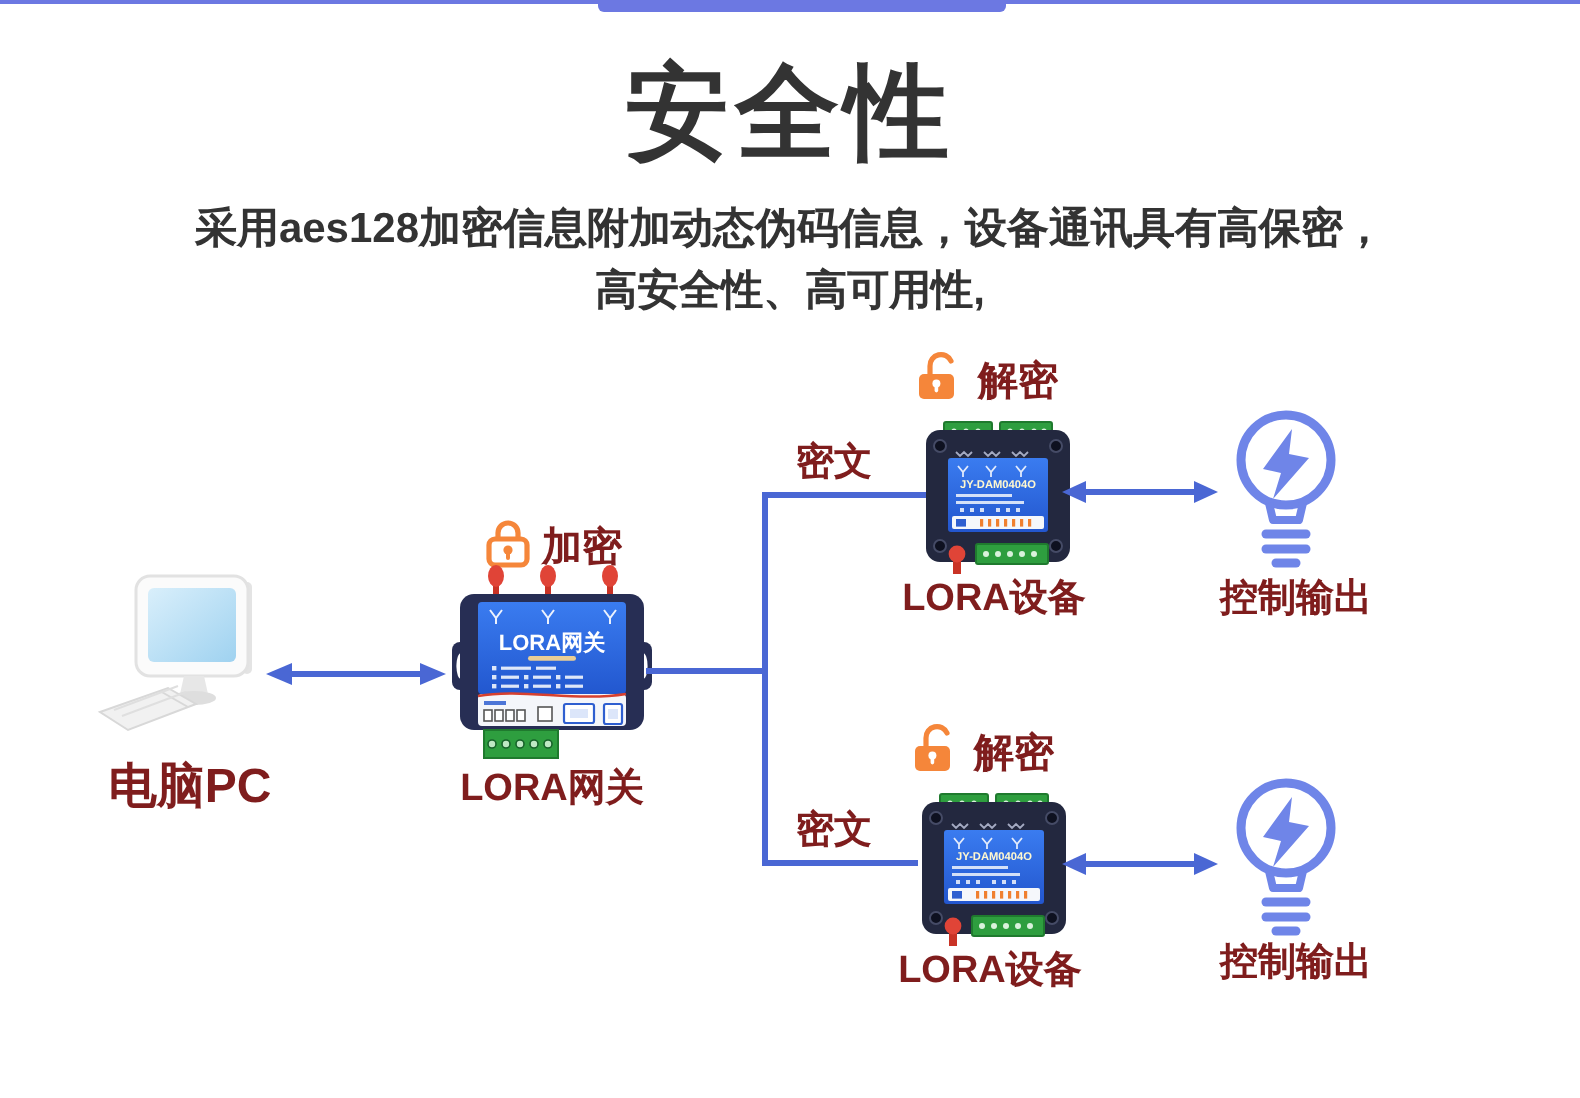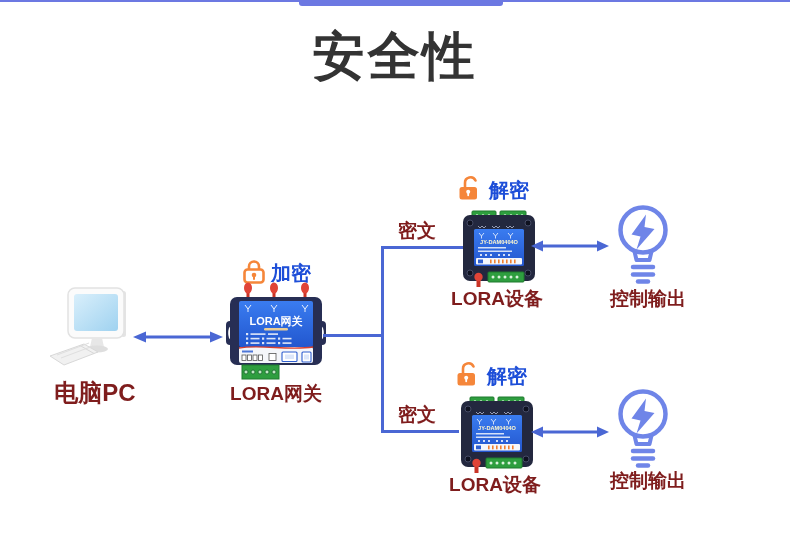--- a/index.html
+++ b/index.html
@@ -6,34 +6,36 @@
   .page{position:relative;width:790px;height:549px;background:#ffffff;overflow:hidden;
         font-family:"Liberation Sans","DejaVu Sans",sans-serif;margin:0 auto;padding-left:41px;}
   .abs{position:absolute;}
   .topbar-line{position:absolute;left:0;top:0;width:790px;height:2px;background:#6c78e2;}
   .topbar-seg{position:absolute;left:299px;top:0;width:204px;height:6px;background:#6c78e2;border-radius:0 0 3px 3px;}
   .title{position:absolute;left:0;top:22px;width:790px;margin:0;text-align:center;
          font-size:52px;font-weight:900;color:#333;letter-spacing:3px;}
   .subtitle{position:absolute;left:0;top:99px;width:790px;text-align:center;
             font-size:21px;font-weight:700;color:#333;line-height:31px;}
   .lbl-blue{position:absolute;color:#7f1d1d;font-weight:700;font-size:19px;text-align:center;}
-  .lbl-orange{position:absolute;color:#1d4ed8;font-weight:700;font-size:20px;text-align:left;}
+  .lbl-orange{position:absolute;color:#7f1d1d;font-weight:700;font-size:20px;text-align:left;}
   .wire{position:absolute;background:#4a67d4;}
   svg text{font-family:"Liberation Sans","DejaVu Sans",sans-serif;}
 </style>
 </head>
 <body>
 
 <div class="page">
 
   <div class="topbar-line"></div>
   <div class="topbar-seg"></div>
 
   <h1 class="title">安全性</h1>
   <div class="subtitle">
+    <div>采用aes128加密信息附加动态伪码信息，设备通讯具有高保密，</div>
+    <div>高安全性、高可用性,</div>
   </div>
 
   <svg class="abs" style="left:48px;top:286px" width="82" height="88" viewBox="0 0 82 88">
     <defs>
       <linearGradient id="scr" x1="0" y1="0" x2="1" y2="1">
         <stop offset="0" stop-color="#d9effb"></stop>
           <stop offset="1" stop-color="#9fd2f0"></stop>
       </linearGradient>
     </defs>
     <rect x="73" y="5" width="5" height="46" rx="2.5" fill="#e4e4e4"></rect>

